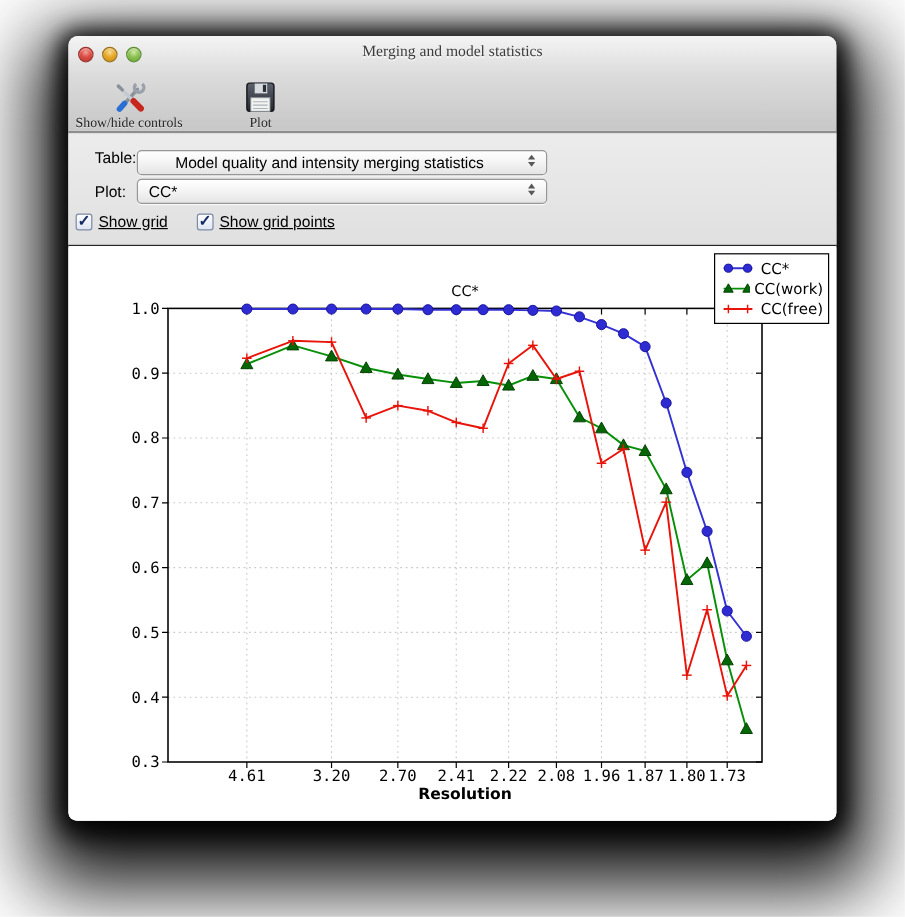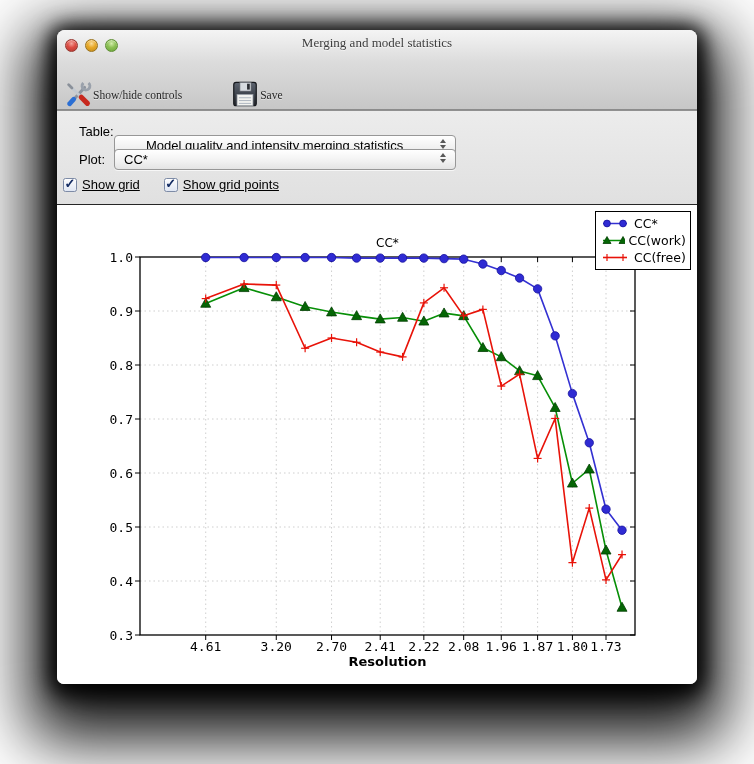--- a/index.html
+++ b/index.html
@@ -25,21 +25,21 @@
   .light{width:13px;height:13px;border-radius:50%;display:inline-block;box-shadow:inset 0 1px 1px rgba(255,255,255,.5);}
   .light.red{background:radial-gradient(circle at 50% 32%,#f2a59d 0%,#dd4b42 45%,#b23a32 100%);border:1px solid #97352d;box-sizing:border-box;}
   .light.yellow{background:radial-gradient(circle at 50% 32%,#f9dc9b 0%,#e8a825 45%,#bf8a1d 100%);border:1px solid #9b721a;box-sizing:border-box;}
   .light.green{background:radial-gradient(circle at 50% 32%,#d2ecab 0%,#8cc153 45%,#69a239 100%);border:1px solid #5f8f33;box-sizing:border-box;}
   .wtitle{
     position:absolute;top:5px;left:60px;right:60px;text-align:center;
     font-size:13px;font-weight:500;color:#3d3d3d;text-shadow:0 1px 0 rgba(255,255,255,.65);
     white-space:nowrap;overflow:hidden;
   }
   .toolbar{position:absolute;top:26px;left:0;right:0;height:53px;display:flex;align-items:flex-end;padding:0 0 3px 6px;gap:48px;}
-  .tb-item{display:flex;flex-direction:row;align-items:center;min-width:34px;}
+  .tb-item{display:flex;flex-direction:column;align-items:center;min-width:34px;}
   .tb-item .tb-label{font-size:11.5px;color:#262626;margin-top:1px;text-shadow:0 1px 0 rgba(255,255,255,.5);white-space:nowrap;}
   
   .controls{
     position:absolute;top:80px;left:0;right:0;height:95px;box-sizing:border-box;
     border-top:1px solid #909090;border-bottom:1px solid #262626;
     background:linear-gradient(#ececec,#e0e0e0);
   }
   .ctl-label{position:absolute;left:22px;font-size:13px;color:#000;line-height:21px;}
   .combo{
     position:absolute;left:57px;width:342px;height:21px;box-sizing:border-box;
@@ -113,28 +113,28 @@
             </linearGradient>
           </defs>
           <rect x="4" y="3.5" width="24" height="25" rx="2.5" fill="url(#fg)" stroke="#17191d" stroke-width="1.3"></rect>
           <rect x="10.5" y="3.5" width="12" height="9.5" fill="#d7dbe0" stroke="#565a61" stroke-width="0.8"></rect>
           <rect x="18.2" y="5" width="2.9" height="6.3" fill="#2a2d32"></rect>
           <rect x="7.5" y="16.5" width="17" height="12" fill="#f3f3f0" stroke="#9aa0a8" stroke-width="0.8"></rect>
           <line x1="9.5" y1="20" x2="22.5" y2="20" stroke="#aab2bc" stroke-width="1"></line>
           <line x1="9.5" y1="23" x2="22.5" y2="23" stroke="#aab2bc" stroke-width="1"></line>
           <line x1="9.5" y1="26" x2="22.5" y2="26" stroke="#aab2bc" stroke-width="1"></line>
         </svg>
-        <span class="tb-label">Save</span>
+        <span class="tb-label">Plot</span>
       </div>
     </div>
   </div>
 
   <div class="controls">
     <div class="ctl-label" style="top:10px;">Table:</div>
-    <div class="combo" style="top:24px;padding-left:31px;">
+    <div class="combo" style="top:14px;padding-left:31px;">
       <span>Model quality and intensity merging statistics</span>
       <span class="combo-arrows">
           <i class="arr up"></i>
           <i class="arr dn"></i>
         </span>
     </div>
     <div class="ctl-label" style="top:38px;">Plot:</div>
     <div class="combo" style="top:38px;">
       <span>CC*</span>
       <span class="combo-arrows">

